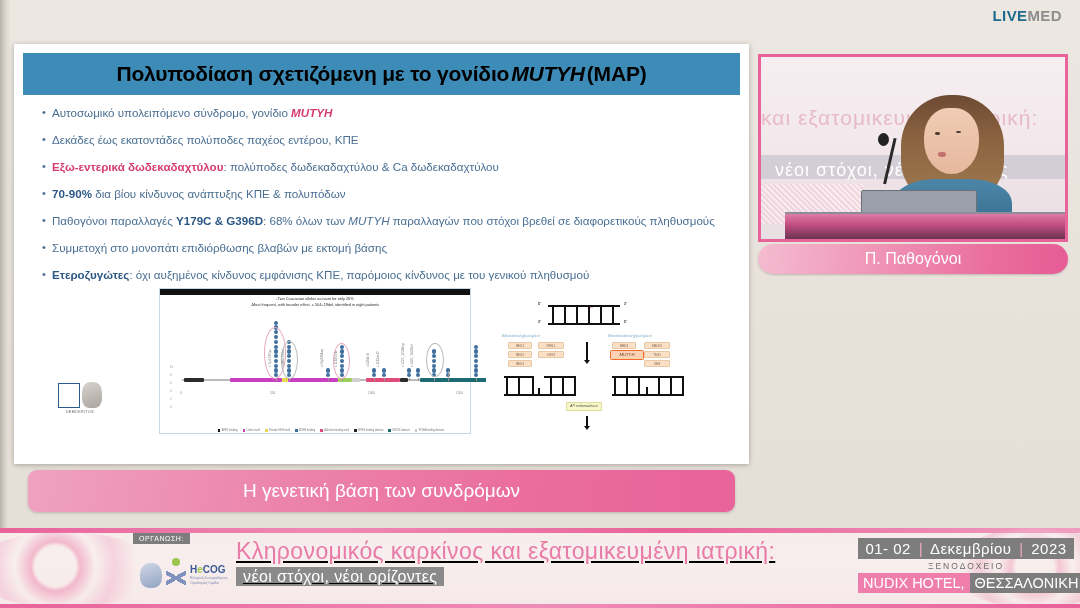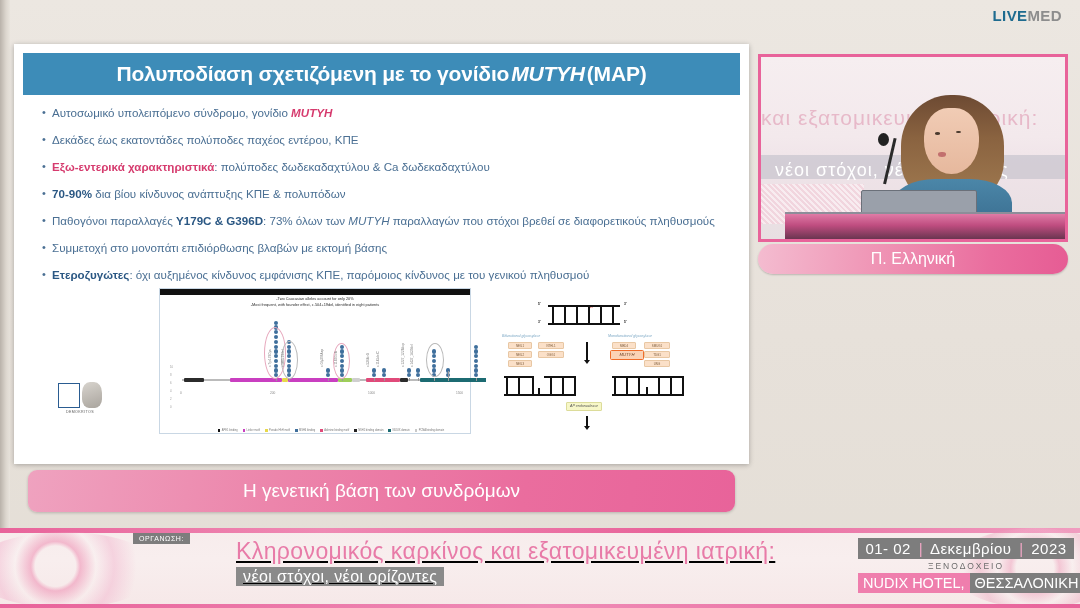--- a/index.html
+++ b/index.html
@@ -26,21 +26,21 @@
   .livemed .b { color:#8d8d8d; }
 
   
   .slide {
     position:absolute; left:14px; top:44px; width:735px; height:420px;
     background:#ffffff;
     box-shadow:0 1px 5px rgba(0,0,0,.28);
   }
   .slide-title {
     position:absolute; left:9px; top:9px; right:9px; height:42px;
-    background:#3d8cb8; color:#ffffff;
+    background:#3d8cb8; color:#000000;
     display:flex; align-items:center; justify-content:center;
     font-size:21px; font-weight:bold; letter-spacing:-.2px;
     white-space:nowrap;
   }
   .slide-title .ital { font-style:italic; padding:0 2px; }
 
   .bullets { position:absolute; left:22px; top:62px; right:12px; }
   .bullet { display:flex; align-items:flex-start; margin-bottom:12.5px;
             font-size:11.6px; color:#4a6f93; line-height:1.25; }
   .bullet .dot { color:#4a6f93; font-size:11px; width:16px; flex:0 0 16px;
@@ -249,29 +249,29 @@
         <div class="bullet">
           <span class="dot">•</span>
           <span class="txt"><span>Αυτοσωμικό υπολειπόμενο σύνδρομο, γονίδιο </span><span class="b-pink-i">MUTYH</span></span>
         </div>
         <div class="bullet">
           <span class="dot">•</span>
           <span class="txt"><span>Δεκάδες έως εκατοντάδες πολύποδες παχέος εντέρου, ΚΠΕ</span></span>
         </div>
         <div class="bullet">
           <span class="dot">•</span>
-          <span class="txt"><span class="b-pink">Εξω-εντερικά χαρακτηριστικά</span><span>: πολύποδες δωδεκαδαχτύλου &amp; Ca δωδεκαδαχτύλου</span></span>
+          <span class="txt"><span class="b-pink">Εξω-εντερικά δωδεκαδαχτύλου</span><span>: πολύποδες δωδεκαδαχτύλου &amp; Ca δωδεκαδαχτύλου</span></span>
         </div>
         <div class="bullet">
           <span class="dot">•</span>
           <span class="txt"><span class="b-blue-b">70-90%</span><span> δια βίου κίνδυνος ανάπτυξης ΚΠΕ &amp; πολυπόδων</span></span>
         </div>
         <div class="bullet">
           <span class="dot">•</span>
-          <span class="txt"><span>Παθογόνοι παραλλαγές </span><span class="b-blue-b">Y179C &amp; G396D</span><span>: 73% όλων των </span><span class="b-ital">MUTYH</span><span> παραλλαγών που στόχοι βρεθεί σε διαφορετικούς πληθυσμούς</span></span>
+          <span class="txt"><span>Παθογόνοι παραλλαγές </span><span class="b-blue-b">Y179C &amp; G396D</span><span>: 68% όλων των </span><span class="b-ital">MUTYH</span><span> παραλλαγών που στόχοι βρεθεί σε διαφορετικούς πληθυσμούς</span></span>
         </div>
         <div class="bullet">
           <span class="dot">•</span>
           <span class="txt"><span>Συμμετοχή στο μονοπάτι επιδιόρθωσης βλαβών με εκτομή βάσης</span></span>
         </div>
         <div class="bullet">
           <span class="dot">•</span>
           <span class="txt"><span class="b-blue-b">Ετεροζυγώτες</span><span>: όχι αυξημένος κίνδυνος εμφάνισης ΚΠΕ, παρόμοιος κίνδυνος με του γενικού πληθυσμού</span></span>
         </div>
       </div>
@@ -538,31 +538,42 @@
         <div class="body"></div>
       </div>
       <div class="michead"></div>
       <div class="mic"></div>
       <div class="laptop"></div>
       <div class="deskline"></div>
       <div class="desk"></div>
     </div>
   </div>
 
-  <div class="namebadge">Π. Ελληνική</div>
+  <div class="namebadge">Π. Παθογόνοι</div>
 
   <div class="banner">
     <div class="topline"></div>
     <div class="swirlL"></div>
     <div class="swirlR"></div>
     <div class="botline"></div>
   </div>
 
   <div class="orgtag">ΟΡΓΑΝΩΣΗ:</div>
 
+  <div class="hecog">
+    <span class="mask"></span>
+    <span class="fig">
+      <span class="head"></span>
+        <span class="bodyx"></span>
+    </span>
+    <span class="txt">
+      <span>H</span><span class="s">e</span><span>COG</span>
+      <span class="sub" style="display:block">Ελληνική Συνεργαζόμενη Ογκολογική Ομάδα</span>
+    </span>
+  </div>
 
   <div class="bannerTitle">
     <div class="l1">Κληρονομικός καρκίνος και εξατομικευμένη ιατρική:</div>
     <div class="l2">
       <span>νέοι στόχοι, νέοι ορίζοντες</span>
     </div>
   </div>
 
   <div class="dateblk">
     <div class="row1">

